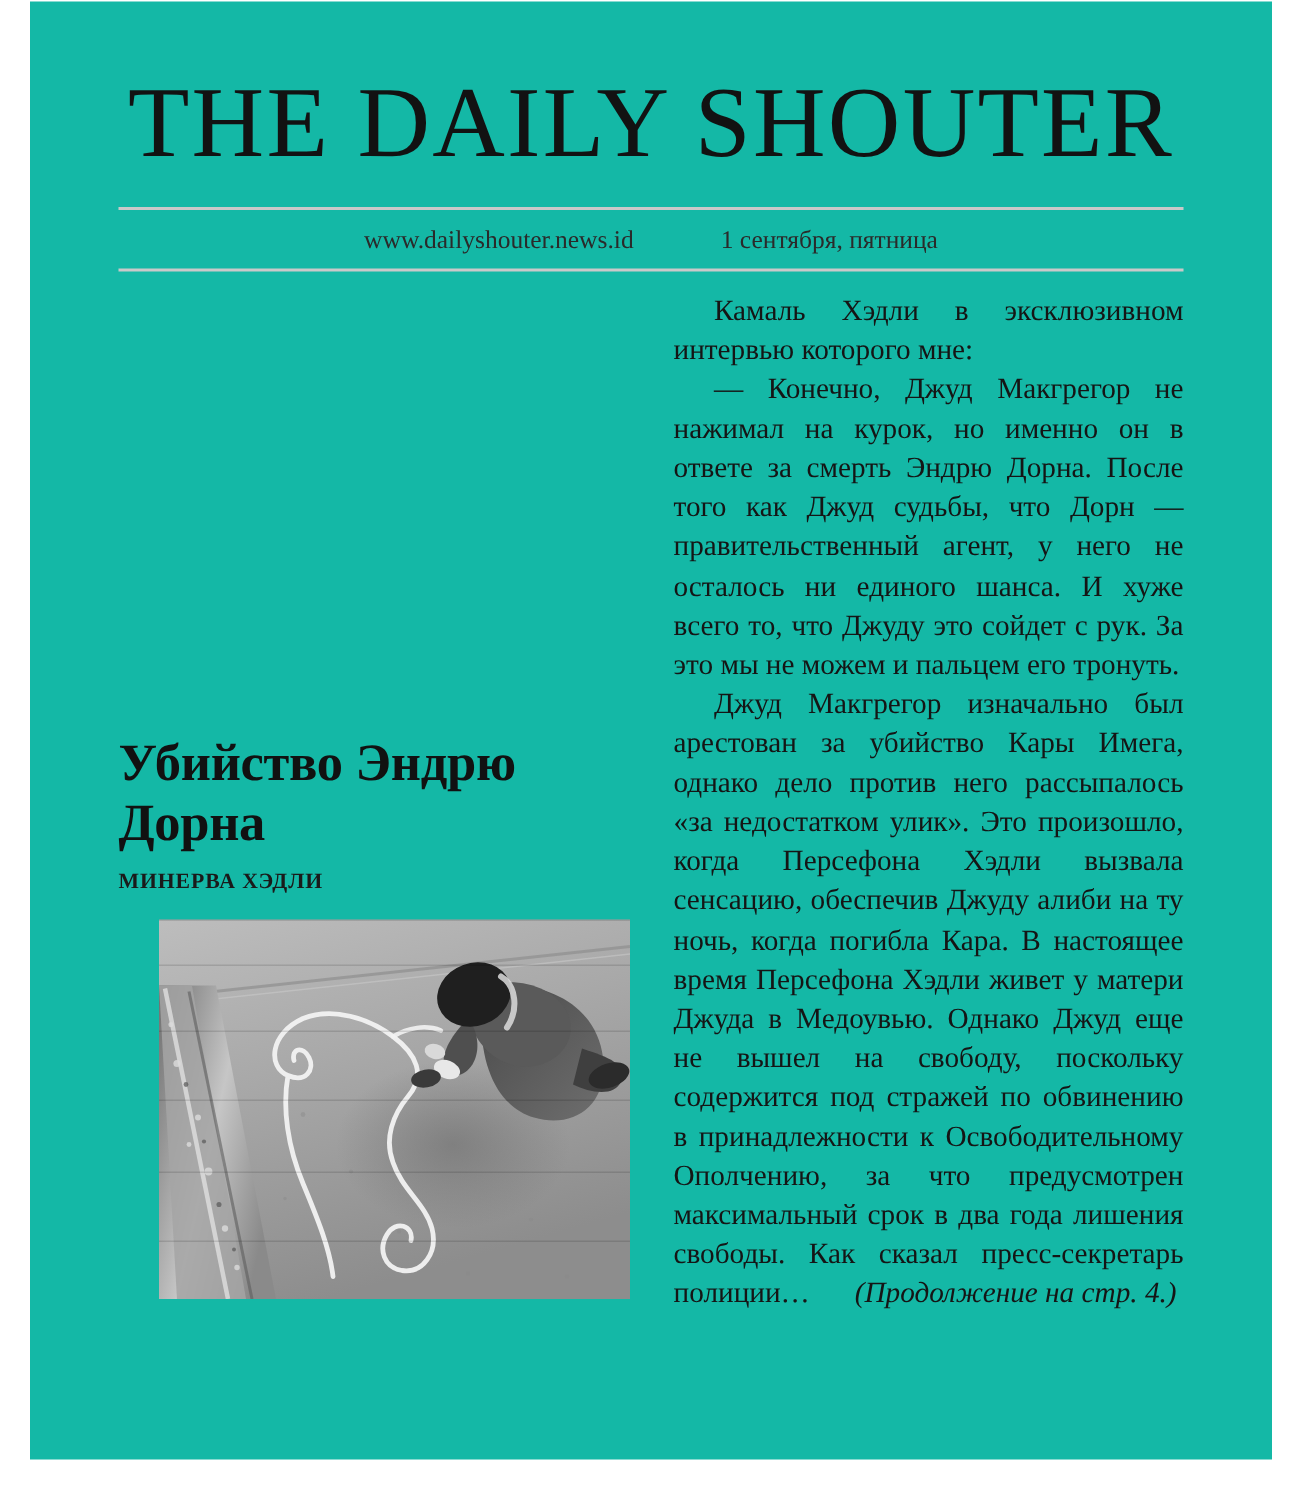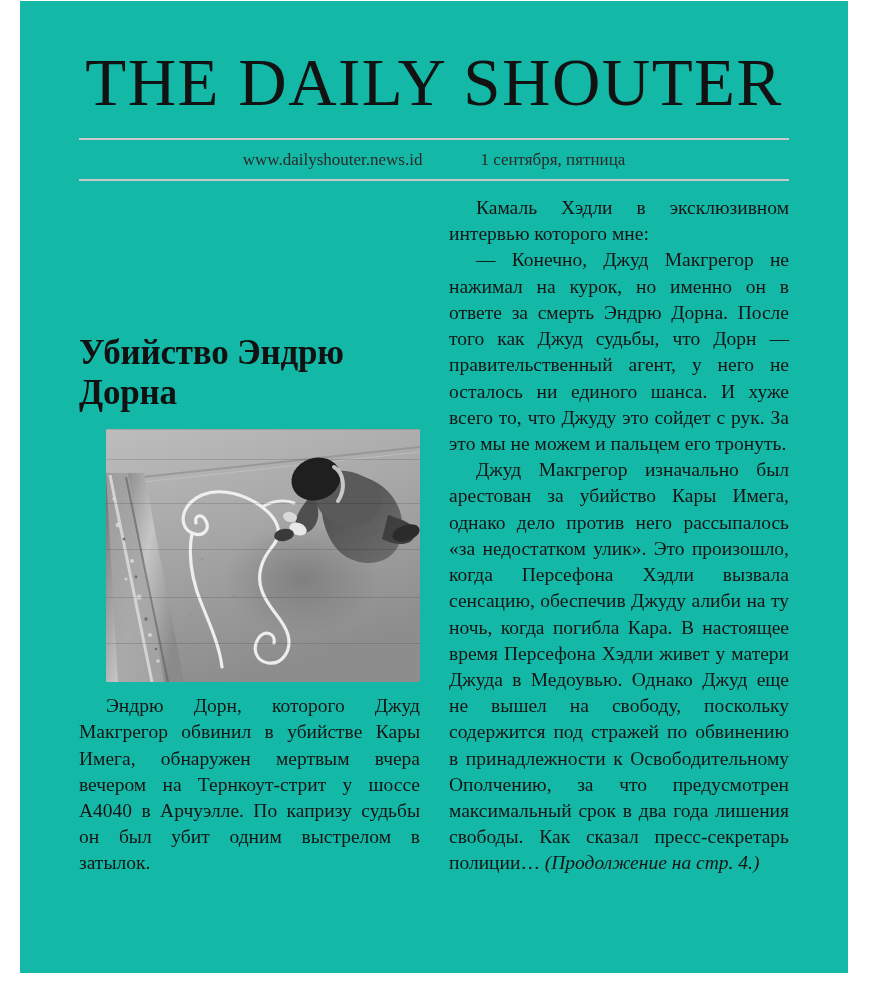--- a/index.html
+++ b/index.html
@@ -147,20 +147,21 @@
     hyphens: manual;
   }
   .article p.indent {
     text-indent: 27px;
   }
   .article p:last-child {
     text-align-last: left;
   }
   .contin {
     font-style: italic;
+    margin-left: 25px;
   }
 </style>
 </head>
 <body>
 
 <div id="page">
 
   <div class="masthead">
     <h1 class="masthead-title">THE DAILY SHOUTER</h1>
   </div>
@@ -173,20 +174,21 @@
   </div>
 
   <div class="rule-under-info"></div>
 
   <div class="content">
 
     <div class="col article">
 
       <h2 class="headline">Убийство Эндрю Дорна</h2>
 
+      <div class="byline">МИНЕРВА ХЭДЛИ</div>
 
       <div class="photo-block">
         <div class="photo-credit">©CADMINUM/BRAND X.</div>
 
         <div class="photo">
           <svg width="314" height="253" viewBox="0 0 314 253" xmlns="http://www.w3.org/2000/svg">
             <defs>
               <linearGradient id="ground" x1="0" y1="0" x2="0.35" y2="1">
                 <stop offset="0%" stop-color="#bdbdbd"></stop>
                 <stop offset="45%" stop-color="#a8a8a8"></stop>
@@ -285,21 +287,20 @@
               <rect x="0" y="30" width="314" height="1"></rect>
               <rect x="0" y="74" width="314" height="1"></rect>
               <rect x="0" y="120" width="314" height="1"></rect>
               <rect x="0" y="168" width="314" height="1"></rect>
               <rect x="0" y="214" width="314" height="1"></rect>
             </g>
           </svg>
         </div>
       </div>
 
-      <p class="indent">Эндрю Дорн, которого Джуд Макгрегор обвинил в убийстве Кары Имега, обнаружен мертвым вчера вечером на Тернкоут-стрит у шоссе A4040 в Арчуэлле. По капризу судьбы он был убит одним выстрелом в затылок.</p>
     </div>
 
     <div class="col article">
       <p class="indent">Камаль Хэдли в эксклюзивном интервью которого мне:</p>
       <p class="indent">— Конечно, Джуд Макгрегор не нажимал на курок, но именно он в ответе за смерть Эндрю Дорна. После того как Джуд судьбы, что Дорн — правительственный агент, у него не осталось ни единого шанса. И хуже всего то, что Джуду это сойдет с рук. За это мы не можем и пальцем его тронуть.</p>
       <p class="indent"><span>Джуд Макгрегор изначально был арестован за убийство Кары Имега, однако дело против него рассыпалось «за недостатком улик». Это произошло, когда Персефона Хэдли вызвала сенсацию, обеспечив Джуду алиби на ту ночь, когда погибла Кара. В настоящее время Персефона Хэдли живет у матери Джуда в Медоувью. Однако Джуд еще не вышел на свободу, поскольку содержится под стражей по обвинению в принадлежности к Освободительному Ополчению, за что предусмотрен максимальный срок в два года лишения свободы. Как сказал пресс-секретарь полиции… </span><span class="contin">(Продолжение на стр. 4.)</span></p>
     </div>
 
   </div>
 </div>

